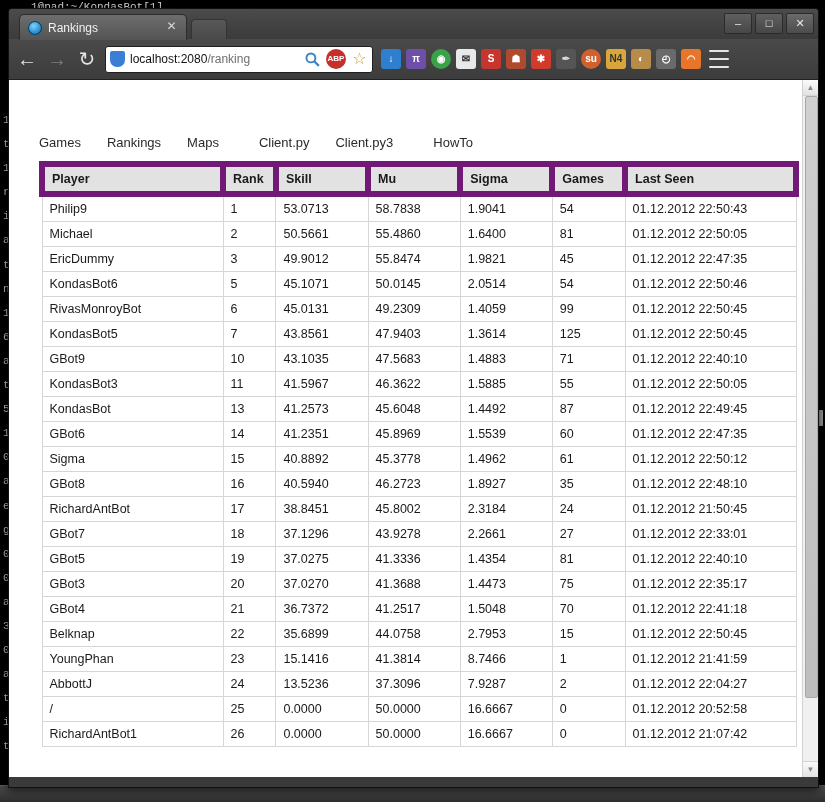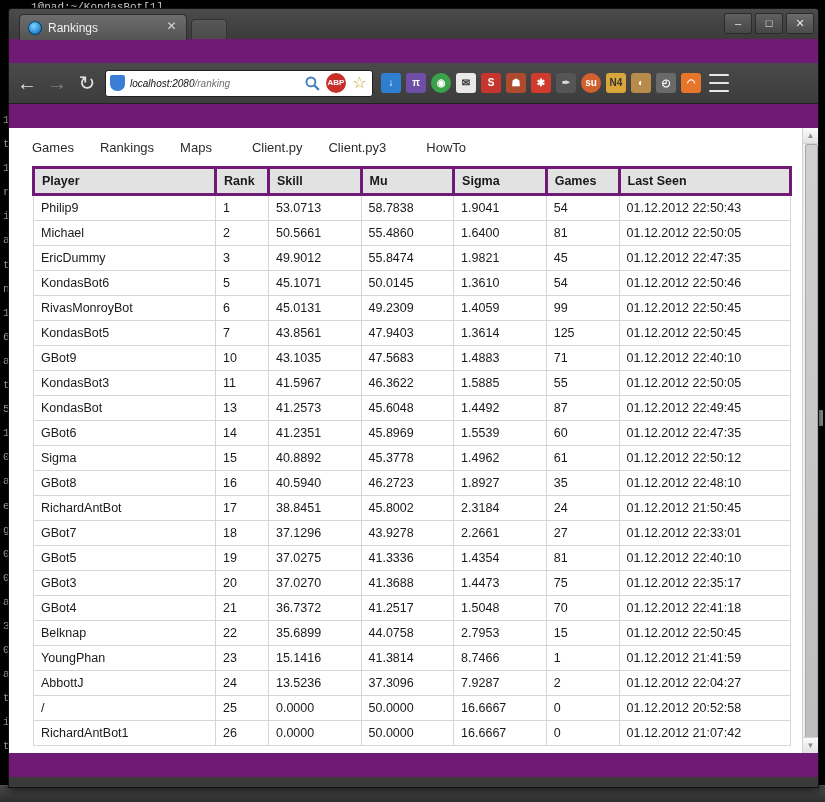--- a/index.html
+++ b/index.html
@@ -71,21 +71,20 @@
     top: 8px;
     width: 809px;
     height: 778px;
     background: #701a75;
     border: 1px solid #111;
     border-radius: 4px 4px 0 0;
     box-shadow: 0 2px 10px rgba(0,0,0,.7);
     display: flex;
     flex-direction: column;
     overflow: hidden;
-    gap: 24px;
   }
 
   
   #tabstrip {
     height: 30px;
     background: linear-gradient(#4b4b4b, #3b3b3b);
     position: relative;
     display: flex;
     align-items: flex-end;
     padding-left: 10px;
@@ -182,25 +181,24 @@
     max-width: 258px;
   }
   #urlbar .lockshield {
     width: 15px; height: 16px;
     background: #3b7fd4;
     border-radius: 2px 2px 7px 7px;
     flex: none;
   }
   #url-text {
     flex: 1;
-    font-size: 10px;
+    font-size: 12px;
     color: #111;
     white-space: nowrap;
     overflow: hidden;
-    font-style: italic;
   }
   #url-text .dim { color: #6f6f6f; }
   .smallicon { width: 17px; height: 17px; flex: none; }
 
   
   #extstrip {
     display: flex;
     align-items: center;
     gap: 5px;
     padding-left: 2px;
@@ -229,22 +227,23 @@
   
   #content {
     flex: 1;
     background: #fff;
     display: flex;
     overflow: hidden;
     position: relative;
   }
   #page {
     flex: 1;
-    padding: 1px;
+    padding: 8px;
     overflow: hidden;
+    margin-top: 36px;
   }
   #navmenu {
     display: flex;
     align-items: center;
     height: 37px;
     padding-left: 22px;
     font-size: 13px;
     color: #2b2b2b;
     gap: 0px;
   }
@@ -258,21 +257,21 @@
 
   table {
     border-collapse: collapse;
     width: 760px;
     margin-left: 22px;
     font-size: 12.5px;
     color: #1a1a1a;
   }
   thead th {
     background: #e2e2e2;
-    border: 3px solid #701a75;
+    border: 6px solid #701a75;
     text-align: left;
     font-weight: bold;
     padding: 5px 7px;
     font-size: 12.5px;
   }
   tbody td {
     border: 1px solid #d6d6d6;
     padding: 5px 7px;
     background: #fff;
     white-space: nowrap;
@@ -486,21 +485,21 @@
               <td>55.8474</td>
               <td>1.9821</td>
               <td>45</td>
               <td>01.12.2012 22:47:35</td>
             </tr>
             <tr>
               <td>KondasBot6</td>
               <td>5</td>
               <td>45.1071</td>
               <td>50.0145</td>
-              <td>1.3610</td>
+              <td>2.0514</td>
               <td>54</td>
               <td>01.12.2012 22:50:46</td>
             </tr>
             <tr>
               <td>RivasMonroyBot</td>
               <td>6</td>
               <td>45.0131</td>
               <td>49.2309</td>
               <td>1.4059</td>
               <td>99</td>

